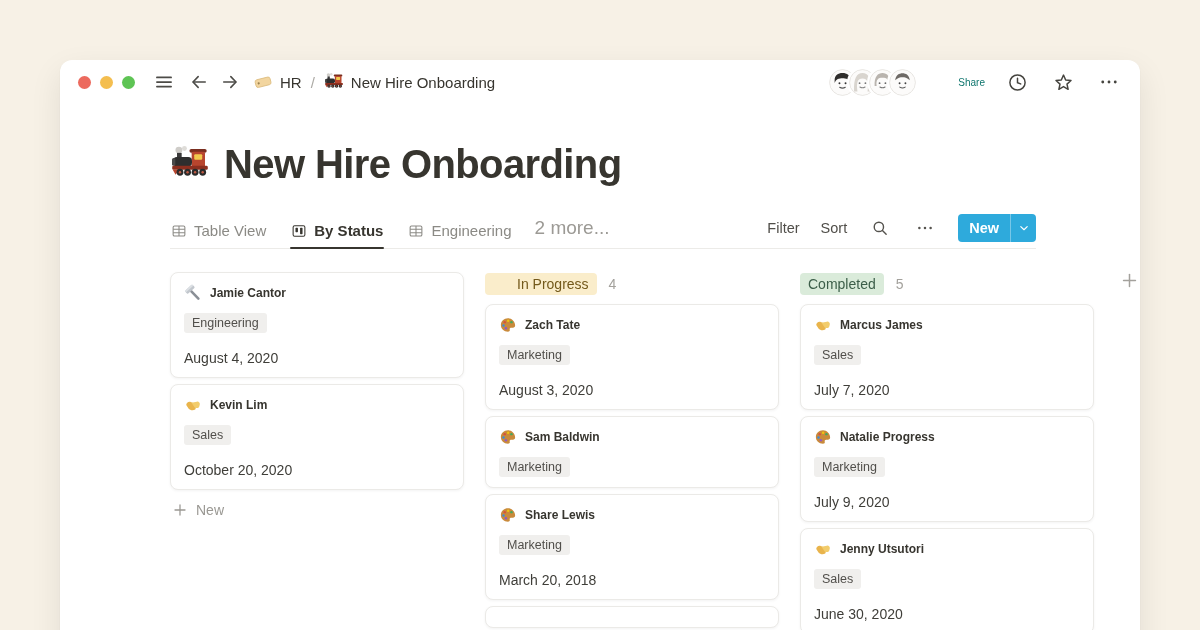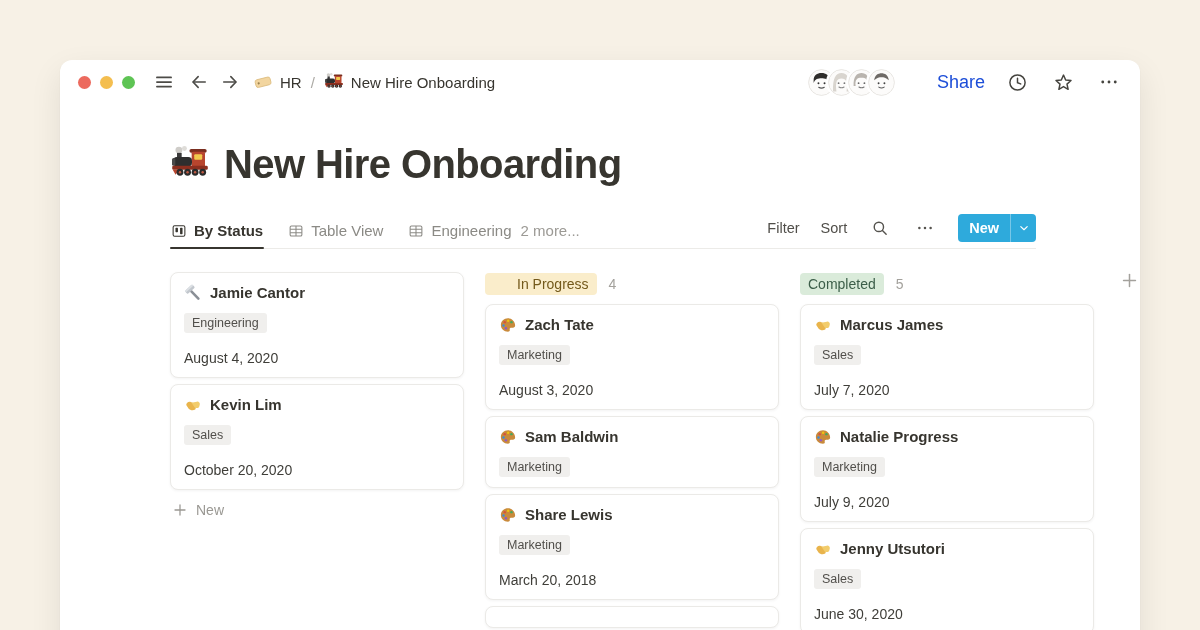--- a/index.html
+++ b/index.html
@@ -16,56 +16,56 @@
   .icon{width:20px;height:20px;flex:none;display:block;}
   .icon.sm{width:16px;height:16px;} .icon.xs{width:14px;height:14px;}
   .breadcrumb{display:flex;align-items:center;gap:8px;font-size:15px;color:#37352F;margin-left:10px;}
   .crumb{display:flex;align-items:center;gap:7px;cursor:pointer;}
   .crumb-sep{color:#ACAAA5;margin:0 1px;}
   .tb-right{margin-left:auto;display:flex;align-items:center;gap:19px;}
   .avatars{display:flex;align-items:center;}
   .avatar{width:27px;height:27px;border-radius:50%;background:#fff;box-shadow:0 0 0 2px #fff;margin-left:-7px;}
   .avatar:first-child{margin-left:0;}
   .avatar .icon{width:27px;height:27px;border-radius:50%;}
-  .share-btn{background:none;border:0;font-size:18px;color:#1d4ed8;cursor:pointer;font-family:inherit;padding:2px 0;margin-left:23px;}
+  .share-btn{background:none;border:0;font-size:10px;color:#0f766e;cursor:pointer;font-family:inherit;padding:2px 0;margin-left:23px;}
   .tb-ic{color:#45443F;}
   
   .content{padding:36px 0 0 110px;position:relative;}
   .page-title{display:flex;align-items:center;gap:14px;margin:0;font-size:40px;line-height:48px;font-weight:700;
               color:#37352F;letter-spacing:-0.6px;}
   .title-icon{width:40px;height:40px;}
   
   .toolbar{width:866px;display:flex;align-items:flex-end;margin-top:22px;border-bottom:1px solid #ECEBE8;height:38px;}
   .tabs{display:flex;gap:23px;align-items:flex-end;}
   .tab{position:relative;display:flex;align-items:center;gap:7px;font-size:15px;padding:8px 1px 9px;background:none;border:0;
        color:#8B8A85;cursor:pointer;font-family:inherit;}
   .tab.active{color:#37352F;font-weight:600;}
   .tab.active::after{content:"";position:absolute;left:0;right:0;bottom:-1px;height:2px;background:#37352F;border-radius:1px;}
-  .more-tabs{font-size:15px;color:#9C9A95;padding-bottom:9px;margin-left:2px;cursor:pointer;background:none;border:0;font-family:inherit;}
+  .more-tabs{font-size:19px;color:#9C9A95;padding-bottom:9px;margin-left:16px;cursor:pointer;background:none;border:0;font-family:inherit;}
   .controls{margin-left:auto;display:flex;align-items:center;gap:21px;padding-bottom:6px;}
   .txt-btn{background:none;border:0;font-size:14.5px;color:#504E49;cursor:pointer;font-family:inherit;padding:2px 0;}
   .ctl-ic{color:#55534E;}
   .new-split{display:flex;height:28px;border-radius:4px;overflow:hidden;background:var(--accent,#2EAADC);color:#fff;cursor:pointer;}
   .new-main{padding:0 11px;font-size:14.5px;font-weight:600;display:flex;align-items:center;background:none;border:0;color:#fff;font-family:inherit;cursor:pointer;}
   .new-chev{width:26px;border:0;border-left:1px solid rgba(255,255,255,.35);display:flex;align-items:center;justify-content:center;background:none;color:#fff;cursor:pointer;}
   
   .board{display:flex;gap:21px;margin-top:23px;}
   .column{width:294px;flex:none;}
   .col-head{display:flex;align-items:center;height:24px;margin-bottom:8px;padding-right:8px;}
   .status-badge{font-size:14px;line-height:18px;padding:2px 8px;border-radius:4px;cursor:pointer;}
   .st-red{background:var(--st-red-bg,#FAE1DC);color:var(--st-red-tx,#8A3B32);}
   .st-yellow{background:var(--st-yellow-bg,#FAEDCB);color:var(--st-yellow-tx,#73591B);padding-left:32px;}
   .st-green{background:var(--st-green-bg,#DAEBDA);color:var(--st-green-tx,#3C5E49);}
   .col-count{margin-left:12px;color:#A3A19C;font-size:14px;}
   .col-spacer{flex:1;}
   .ghost-btn{background:none;border:0;color:#A3A19C;padding:2px;display:flex;align-items:center;cursor:pointer;}
   .ghost-btn + .ghost-btn{margin-left:8px;}
   .card{background:#fff;border:1px solid #EBEAE7;border-radius:8px;box-shadow:0 1px 3px rgba(15,15,15,.05);
         padding:10px 13px;margin-bottom:6px;cursor:pointer;}
-  .card-title{display:flex;align-items:center;gap:8px;font-size:15px;font-weight:600;color:#37352F;line-height:20px;}
+  .card-title{display:flex;align-items:center;gap:8px;font-size:12px;font-weight:600;color:#37352F;line-height:20px;}
   .card-title .icon{width:18px;height:18px;}
   .tag-row{margin-top:9px;line-height:20px;}
   .tag-badge{display:inline-block;font-size:12.5px;line-height:16px;padding:2px 8px;border-radius:3px;
              background:var(--tag-bg,#F0EFED);color:var(--tag-tx,#514F4B);}
   .card-date{margin-top:16px;font-size:14px;line-height:18px;color:#3F3E39;}
   .new-card-btn{display:flex;align-items:center;gap:8px;color:#9A9893;font-size:14px;background:none;border:0;
                 padding:6px 2px;margin-top:1px;cursor:pointer;font-family:inherit;}
   .add-column{position:absolute;left:1060px;top:167px;background:none;border:0;color:#A3A19C;padding:0;cursor:pointer;}
   .add-column .icon{width:19px;height:19px;}
 </style>
@@ -304,31 +304,31 @@
     <div class="content">
       <h1 class="page-title">
         <svg class="title-icon">
             <use href="#icon-train"></use>
           </svg>
         <span>New Hire Onboarding</span>
       </h1>
 
       <div class="toolbar">
         <div class="tabs" id="tabs">
+            <button class="tab">
+              <svg class="icon sm">
+                <use href="#icon-table"></use>
+              </svg>
+              <span>Table View</span>
+            </button>
             <button class="tab active">
               <svg class="icon sm">
                 <use href="#icon-board"></use>
               </svg>
               <span>By Status</span>
-            </button>
-            <button class="tab">
-              <svg class="icon sm">
-                <use href="#icon-table"></use>
-              </svg>
-              <span>Table View</span>
             </button>
             <button class="tab">
               <svg class="icon sm">
                 <use href="#icon-table"></use>
               </svg>
               <span>Engineering</span>
             </button>
           </div>
         <button class="more-tabs">2 more...</button>
         <div class="controls">

